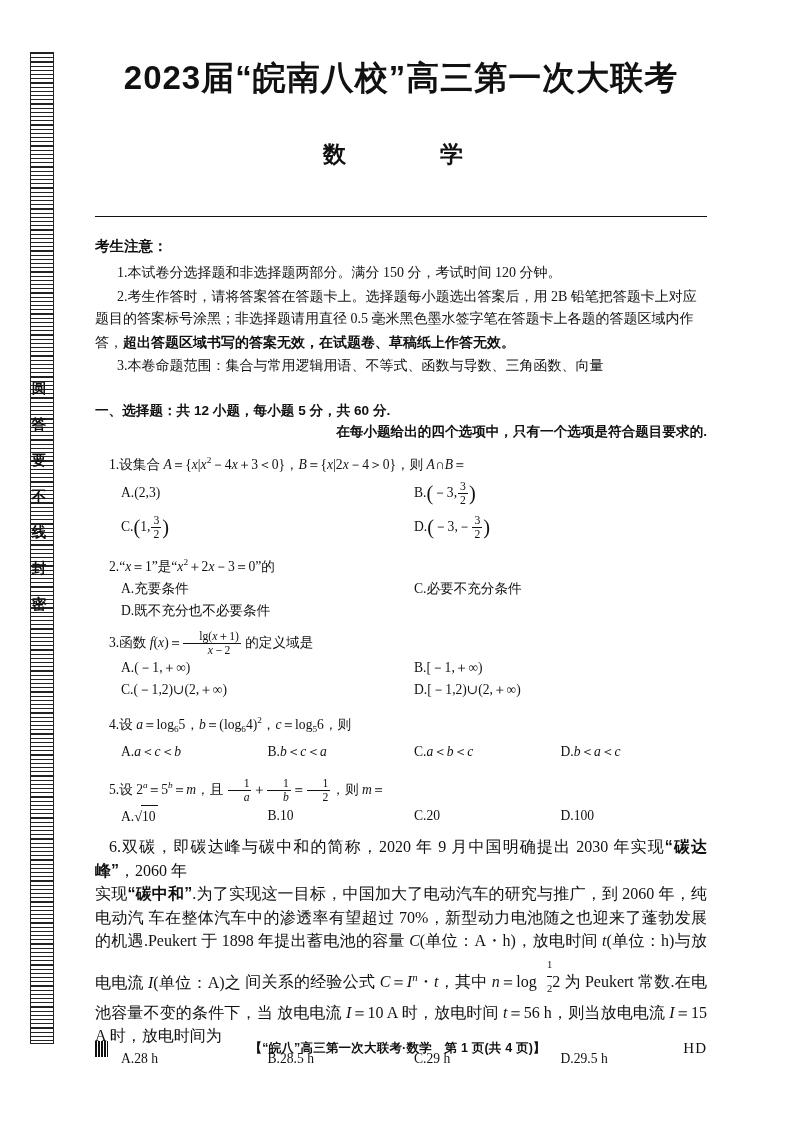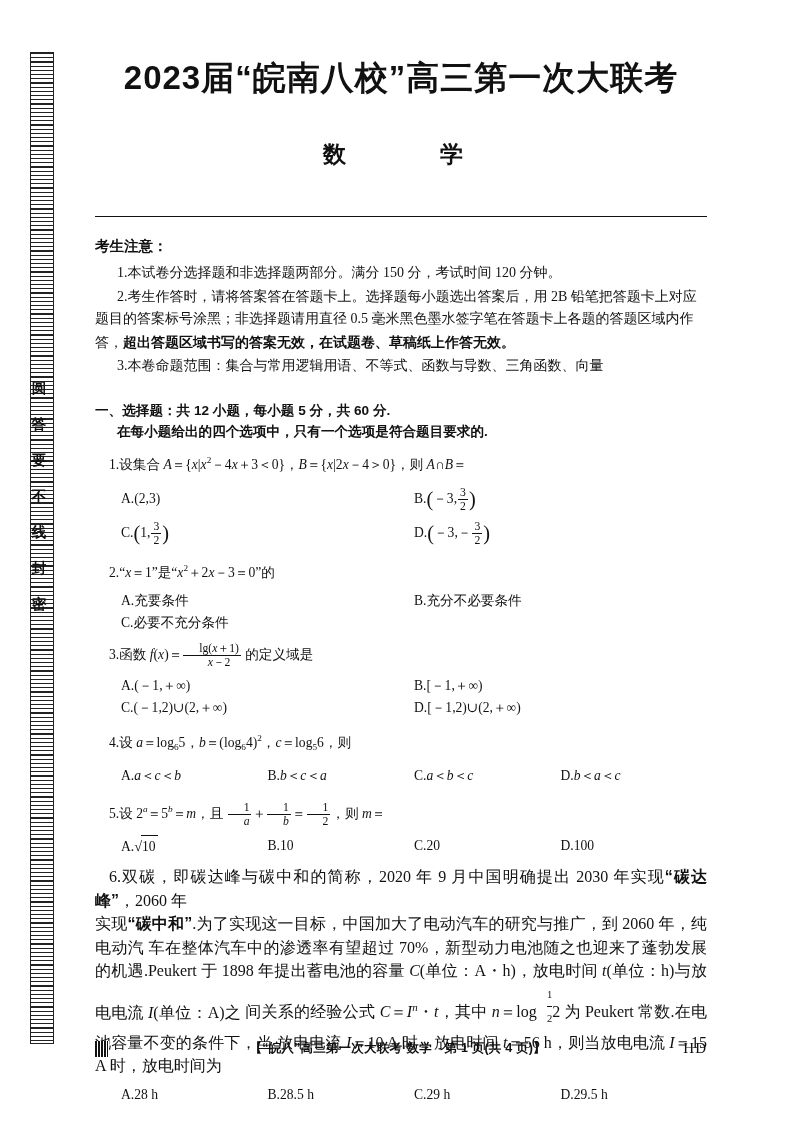--- a/index.html
+++ b/index.html
@@ -102,33 +102,34 @@
     font-weight: bold;
     font-family: "Liberation Sans", sans-serif;
     margin-top: 22px;
     line-height: 21px;
     text-indent: 0;
   }
   .section-head .cont {
     display: block;
     text-indent: 22px;
     font-weight: bold;
+    text-align: right;
   }
 
   .q {
     margin-top: 7px;
     font-size: 13.6px;
     line-height: 22.5px;
   }
   .q-stem {
     text-indent: 14px;
   }
 
   .opts {
-    margin-top: 6px;
+    margin-top: 0;
     display: flex;
     flex-wrap: wrap;
     padding-left: 26px;
     font-size: 13.6px;
     line-height: 22.5px;
   }
   .opts.two > div { width: 50%; box-sizing: border-box; }
   .opts.four > div { width: 25%; box-sizing: border-box; }
   .opts.two-tall > div { width: 50%; box-sizing: border-box; line-height: 34px; }
 
@@ -242,22 +243,22 @@
       <div>D.<span style="font-size:1.5em;vertical-align:-3px;">(</span>－3,－<span class="frac"><span class="num">3</span><span class="den">2</span></span><span style="font-size:1.5em;vertical-align:-3px;">)</span></div>
     </div>
   </div>
 
   <div class="q">
     <div class="q-stem">
       2.“<i>x</i>＝1”是“<i>x</i><sup>2</sup>＋2<i>x</i>－3＝0”的
     </div>
     <div class="opts two">
       <div>A.充要条件</div>
-      <div>B.充分不必要条件</div>
       <div>C.必要不充分条件</div>
+      <div>D.既不充分也不必要条件</div>
     </div>
   </div>
 
   <div class="q">
     <div class="q-stem">
       3.函数 <i>f</i>(<i>x</i>)＝<span class="frac"><span class="num">lg(<i>x</i>＋1)</span><span class="den"><i>x</i>－2</span></span> 的定义域是
     </div>
     <div class="opts two">
       <div>A.(－1,＋∞)</div>
       <div>B.[－1,＋∞)</div>

